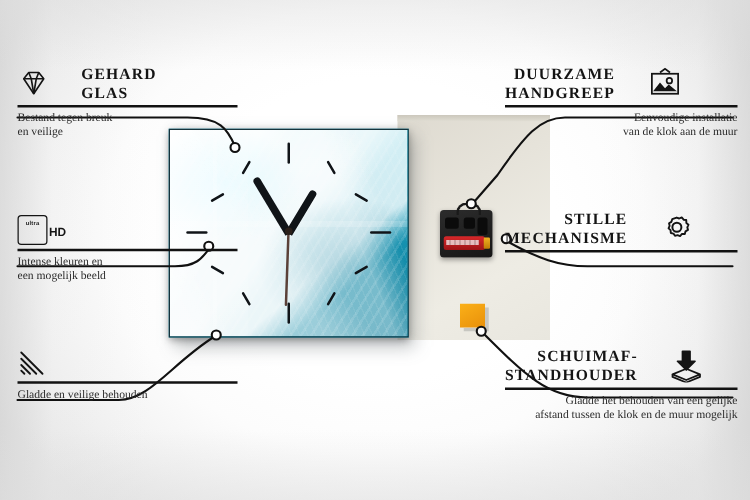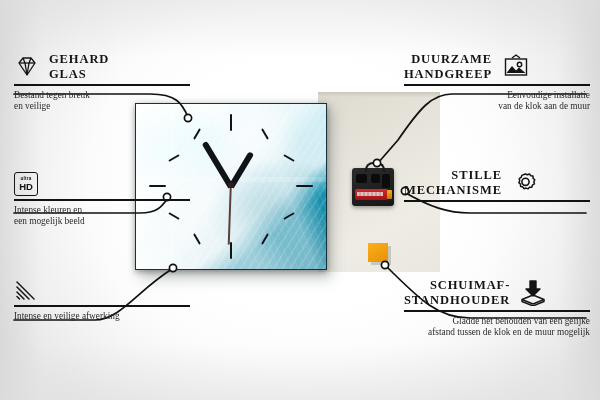--- a/index.html
+++ b/index.html
@@ -100,21 +100,21 @@
   #battery-cap{position:absolute;left:35px;top:22px;width:5px;height:9px;
     background:linear-gradient(180deg,#f0b020,#c07a08);border-radius:1px;}
   #foam-pad{
     left:368px;top:243px;width:20px;height:19px;z-index:4;
     background:linear-gradient(150deg,#fbb018,#e8900a);
     box-shadow:3px 3px 0 rgba(170,170,165,.55);
   }
 
   
   .feature{position:absolute;z-index:6;}
-  .feat-head{display:flex;align-items:center;gap:9px;}
+  .feat-head{display:flex;align-items:center;gap:25px;}
   .feat-title{
     font-family:"Liberation Serif", serif;
     font-weight:700;font-size:12.5px;letter-spacing:.9px;color:#141414;
     line-height:14.5px;text-transform:uppercase;white-space:pre-line;
   }
   .feat-rule{height:1.6px;background:#121212;margin-top:3px;}
   .feat-desc{
     font-family:"Liberation Serif", serif;
     font-size:9.3px;line-height:11.6px;color:#2b2b2b;margin-top:4px;white-space:pre-line;
   }
@@ -138,21 +138,21 @@
   #f-mechanisme{right:10px;top:168px;width:186px;}
   #f-mechanisme .feat-rule{width:186px;}
   #f-standhouder{right:10px;top:278px;width:186px;}
   #f-standhouder .feat-rule{width:186px;}
 
   .hd-badge{
     width:22px;height:22px;border:1.6px solid #141414;border-radius:3px;
     display:flex;flex-direction:column;align-items:center;justify-content:center;line-height:1;
   }
   .hd-top{font-size:4.6px;font-weight:700;letter-spacing:.2px;color:#141414;font-family:"Liberation Sans",sans-serif;}
-  .hd-bot{font-size:9.5px;font-weight:700;color:#141414;font-family:"Liberation Sans",sans-serif;margin-top:.5px;}
+  .hd-bot{font-size:9.5px;font-weight:700;color:#141414;font-family:"Liberation Sans",sans-serif;margin-top:.5px;padding-left:40px;}
 </style>
 </head>
 <body>
 
 <div id="stage">
 
   <div class="photo" id="wall-panel"></div>
   <div class="photo" id="wall-panel-edge"></div>
   <div class="photo" id="clock-shadow"></div>
 
@@ -254,21 +254,21 @@
       <svg class="ico" width="26" height="22" viewBox="0 0 26 22">
         <g stroke="#141414" stroke-width="1.5" stroke-linecap="round">
           <path d="M3 2 L20 19"></path>
             <path d="M3 7 L15 19"></path>
             <path d="M3 12 L10 19"></path>
             <path d="M3 16.5 L5.5 19"></path>
         </g>
       </svg>
     </div>
     <div class="feat-rule"></div>
-    <div class="feat-desc">Intense en veilige afwerking</div>
+    <div class="feat-desc">Gladde en veilige behouden</div>
   </div>
 
   <div class="feature right" id="f-handgreep">
     <div class="feat-head">
       <div class="feat-title">DUURZAME
 HANDGREEP</div>
       <svg class="ico" width="30" height="26" viewBox="0 0 30 26">
         <g fill="none" stroke="#141414" stroke-width="1.4">
           <path d="M11 4 L15 1 L19 4"></path>
           <rect x="4.5" y="5" width="21" height="16"></rect>

